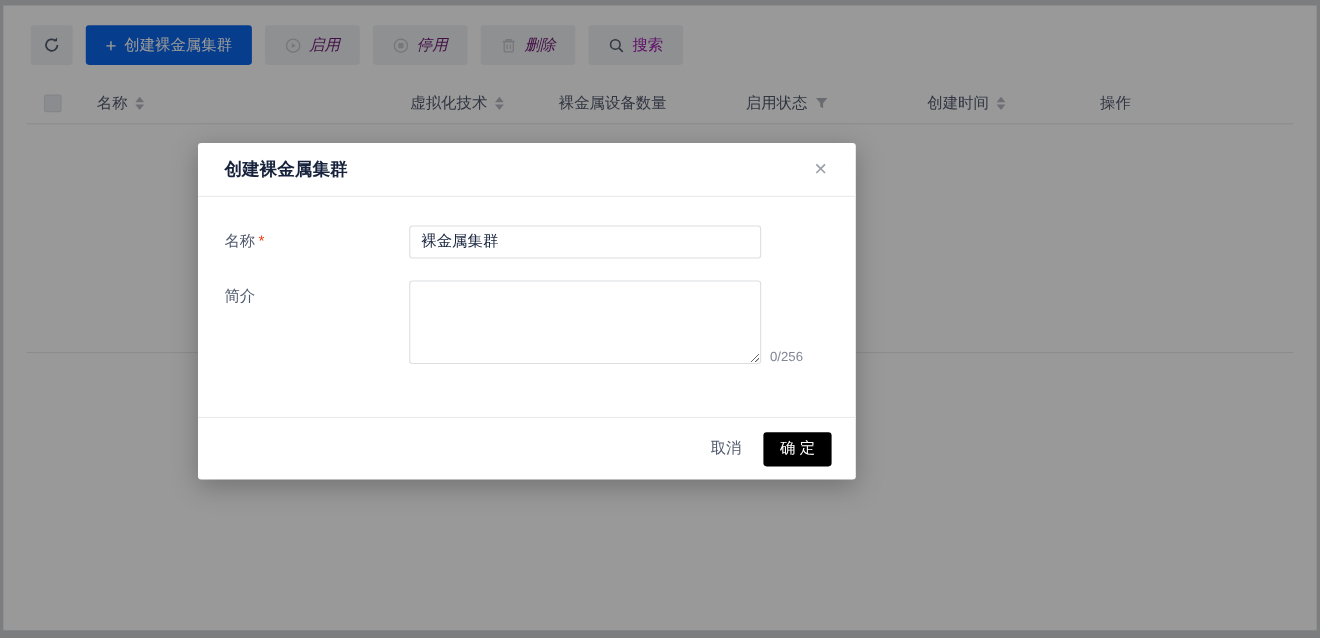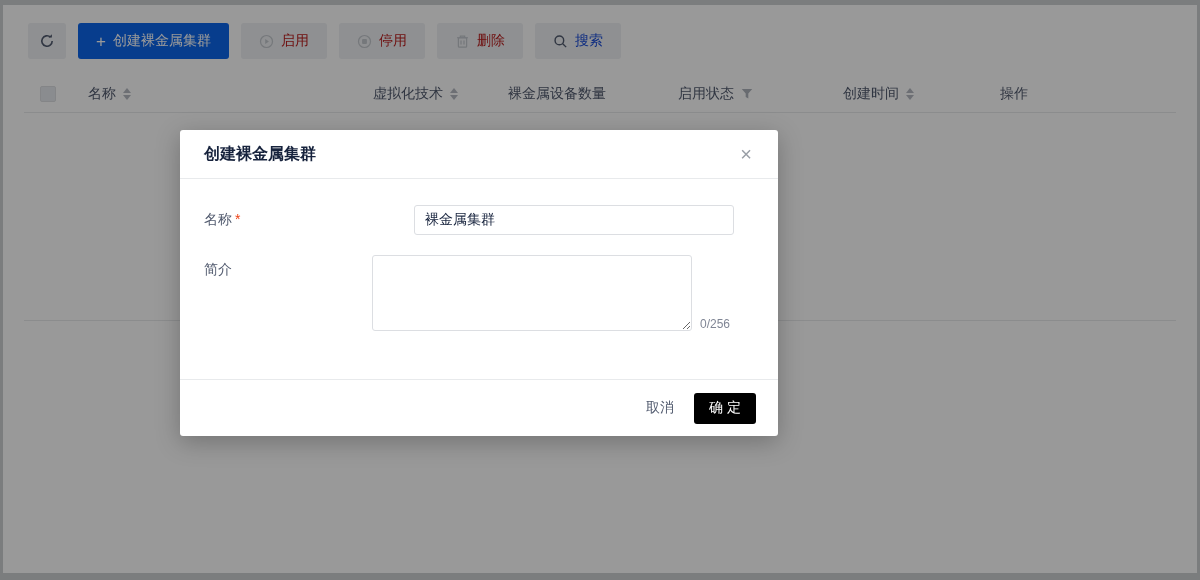--- a/index.html
+++ b/index.html
@@ -14,26 +14,26 @@
   }
   .app {
     position:absolute; top:5px; left:3px; right:3px; bottom:7px;
     background:#ffffff; overflow:hidden;
   }
   
   .toolbar { display:flex; align-items:center; gap:12px; padding:18px 25px 0 25px; }
   .btn {
     display:inline-flex; align-items:center; justify-content:center; gap:7px;
     height:36px; padding:0 18px; border:none; border-radius:3px;
-    background:#eef0f3; color:#1d4ed8; font-size:14px; cursor:pointer;
+    background:#eef0f3; color:#a21caf; font-size:14px; cursor:pointer;
     font-family:inherit; white-space:nowrap;
   }
   .btn.icon-only { width:38px; padding:0; }
   .btn.primary { background:#0d66eb; color:#ffffff; }
-  .btn.disabled { color:#b91c1c; cursor:not-allowed; }
+  .btn.disabled { color:#701a75; cursor:not-allowed;font-style:italic; }
   .btn .plus { font-size:17px; line-height:1; font-weight:400; }
   .btn svg { display:block; }
   
   .table { margin:16px 21px 0 21px; }
   .thead {
     display:flex; align-items:center; height:38px;
     border-bottom:1px solid #e8eaec; background:#ffffff;
   }
   .th { display:flex; align-items:center; font-size:14px; color:#515a6e; }
   .th-check { width:64px; }
@@ -64,21 +64,21 @@
     display:flex; align-items:center; justify-content:space-between;
     height:49px; padding:0 24px; border-bottom:1px solid #e8eaec;
   }
   .modal-title { font-size:16px; font-weight:700; color:#17233d; }
   .modal-close {
     font-size:20px; line-height:1; color:#999ea6; cursor:pointer;
     background:none; border:none; font-family:inherit; padding:2px;
   }
   .modal-body { padding:26px 24px 0 24px; height:200px; }
   .form-row { display:flex; margin-bottom:20px; }
-  .form-row.center { align-items:center;gap:42px; }
+  .form-row.center { align-items:center; }
   .form-label { width:168px; font-size:14px; color:#515a6e; }
   .form-row.top .form-label { padding-top:6px; }
   .req { color:#ed4014; margin-left:3px; }
   .text-input {
     width:320px; height:30px; padding:0 10px; font-size:14px; color:#17233d;
     border:1px solid #dcdee2; border-radius:3px; outline:none; font-family:inherit;
     background:#fff;
   }
   .textarea-wrap { display:flex; align-items:flex-end; }
   .text-area {

